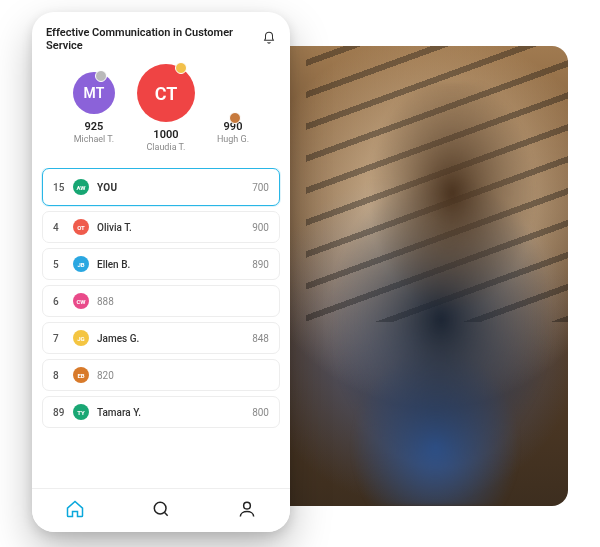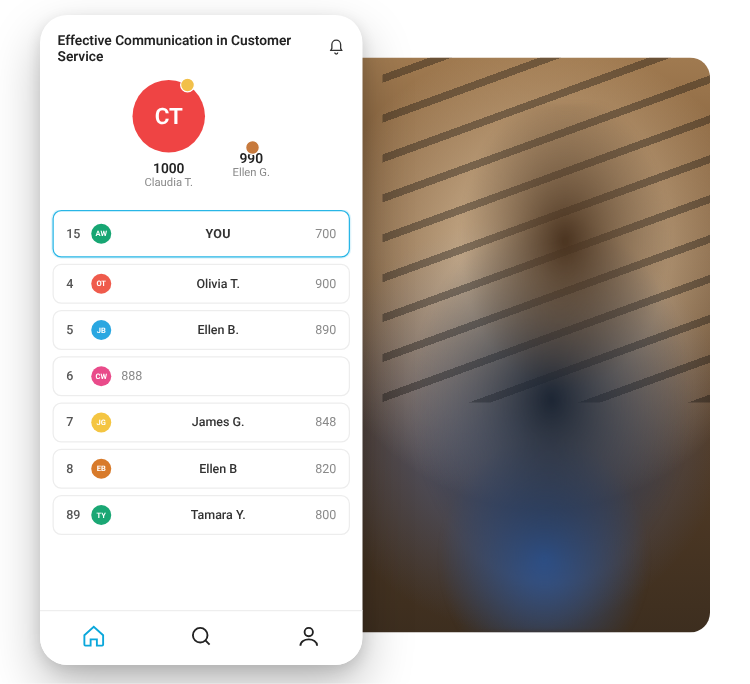--- a/index.html
+++ b/index.html
@@ -120,21 +120,21 @@
     padding:10px 10px;
   }
   .rank { width:20px; color:#555; font-weight:500; font-size:10px; }
   .mini-av {
     width:16px; height:16px; border-radius:50%;
     font-size:6px; color:#fff; font-weight:700;
     display:flex; align-items:center; justify-content:center;
     margin-right:8px;
     flex-shrink:0;
   }
-  .row-name { flex:1; color:#333; font-weight:500;text-align:center; }
+  .row-name { flex:1; color:#333; font-weight:500; }
   .row.highlight .row-name { font-weight:700; letter-spacing:.3px; }
   .row-score { color:#8a8a8a; font-size:10px; }
 
   .navbar {
     height:44px;
     border-top:1px solid #eee;
     display:flex; align-items:center; justify-content:space-around;
     background:#fff;
   }
   .nav-icon { width:20px; height:20px; stroke:#222; fill:none; stroke-width:1.8; }
@@ -152,30 +152,36 @@
     <span>Effective Communication in Customer Service</span>
     <span>
       <svg class="bell-icon" viewBox="0 0 24 24" fill="none" stroke-width="1.8">
         <path d="M6 8a6 6 0 1 1 12 0v5l1.5 3H4.5L6 13V8z"></path>
         <path d="M10 19a2 2 0 0 0 4 0"></path>
       </svg>
     </span>
   </div>
 
   <div class="podium">
+    <div class="pod-item pod-left">
+      <div class="medal silver"></div>
+      <div class="avatar-lg">MT</div>
+      <div class="pod-score">925</div>
+      <div class="pod-name">Michael T.</div>
+    </div>
     <div class="pod-item pod-center">
       <div class="medal gold"></div>
       <div class="avatar-lg">CT</div>
       <div class="pod-score">1000</div>
       <div class="pod-name">Claudia T.</div>
     </div>
     <div class="pod-item pod-right">
       <div class="medal bronze"></div>
       <div class="pod-score">990</div>
-      <div class="pod-name">Ellen G.</div>
+      <div class="pod-name">Hugh G.</div>
     </div>
   </div>
 
   <div class="list">
     <div class="row highlight">
       <span class="rank">15</span>
       <span class="mini-av" style="background:#17a673;">AW</span>
       <span class="row-name">YOU</span>
       <span class="row-score">700</span>
     </div>
@@ -199,21 +205,20 @@
     </div>
     <div class="row">
       <span class="rank">7</span>
       <span class="mini-av" style="background:#f4c542;">JG</span>
       <span class="row-name">James G.</span>
       <span class="row-score">848</span>
     </div>
     <div class="row">
       <span class="rank">8</span>
       <span class="mini-av" style="background:#d87a2a;">EB</span>
-      <span class="row-name">Ellen B</span>
       <span class="row-score">820</span>
     </div>
     <div class="row">
       <span class="rank">89</span>
       <span class="mini-av" style="background:#1aa774;">TY</span>
       <span class="row-name">Tamara Y.</span>
       <span class="row-score">800</span>
     </div>
   </div>
 

